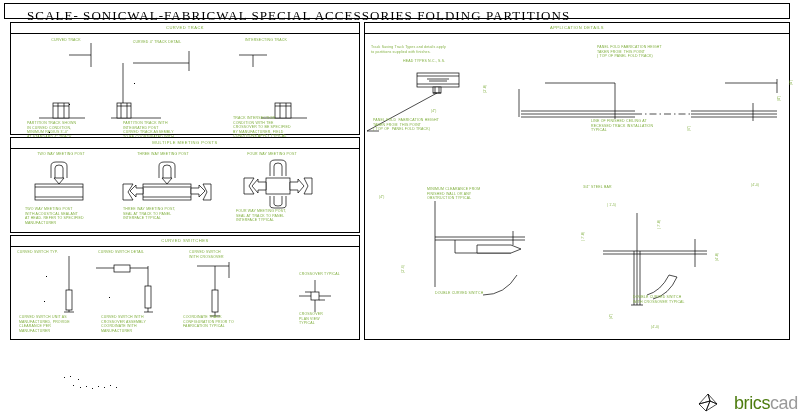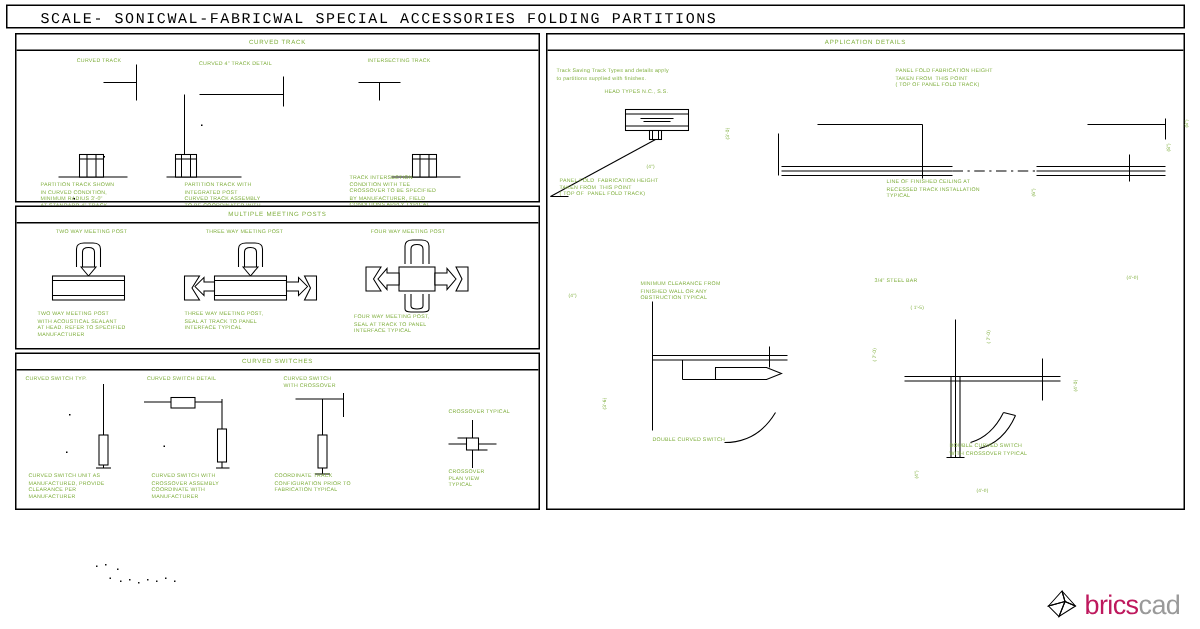--- a/index.html
+++ b/index.html
@@ -2,22 +2,22 @@
 <html><head>
 <meta charset="utf-8">
 <style>
   html,body{margin:0;padding:0;background:#ffffff;}
   body{width:800px;height:419px;overflow:hidden;font-family:"Liberation Sans",sans-serif;}
   #sheet{position:relative;width:800px;height:419px;background:#ffffff;}
 
   
   .title-bar{position:absolute;left:4px;top:3px;width:786px;height:16px;border:1px solid #000;
              background:#fff;box-sizing:border-box;}
-  .title-text{position:absolute;left:22px;top:4px;font-size:10px;letter-spacing:1.05px;color:#000;
-              white-space:nowrap;font-family:Liberation Mono, monospace;}
+  .title-text{position:absolute;left:22px;top:4px;font-size:13px;letter-spacing:1.05px;color:#000;
+              white-space:nowrap;font-family:Liberation Serif, serif;}
 
   
   .frame{position:absolute;border:1px solid #000;background:#fff;box-sizing:border-box;}
   .band{position:absolute;left:0;right:0;height:11px;border-bottom:1px solid #000;box-sizing:border-box;}
   .band-label{position:absolute;left:0;right:0;top:1.5px;text-align:center;font-size:4.1px;
               letter-spacing:.5px;color:#7fae3d;white-space:nowrap;}
 
   
   .note{position:absolute;color:#7fae3d;font-size:3.5px;line-height:4.6px;letter-spacing:.18px;
         white-space:pre;font-family:"Liberation Sans",sans-serif;}
@@ -25,21 +25,21 @@
   .dim{position:absolute;color:#7fae3d;font-size:3.2px;letter-spacing:.1px;white-space:nowrap;}
   .dim.v{transform:rotate(-90deg);transform-origin:left top;}
   .dot{position:absolute;width:1px;height:1px;background:#000;}
   svg{position:absolute;overflow:visible;}
   svg line,svg path,svg polyline,svg polygon,svg rect{stroke:#000;stroke-width:.7;fill:none;}
   svg .fill{fill:#fff;}
 
   
   .logo{position:absolute;left:697px;top:392px;display:flex;align-items:center;}
   .logo-text{font-size:18px;letter-spacing:-.4px;font-family:"Liberation Sans",sans-serif;}
-  .logo-brics{color:#be185d;font-weight:400;}
+  .logo-brics{color:#4d7c0f;font-weight:400;margin-left:11px;}
   .logo-cad{color:#9a9a9a;font-weight:400;}
 
   .speckle{position:absolute;width:1px;height:1px;background:#111;}
 </style>
 </head>
 <body>
 
 <div id="sheet">
 
   <div class="title-bar">

